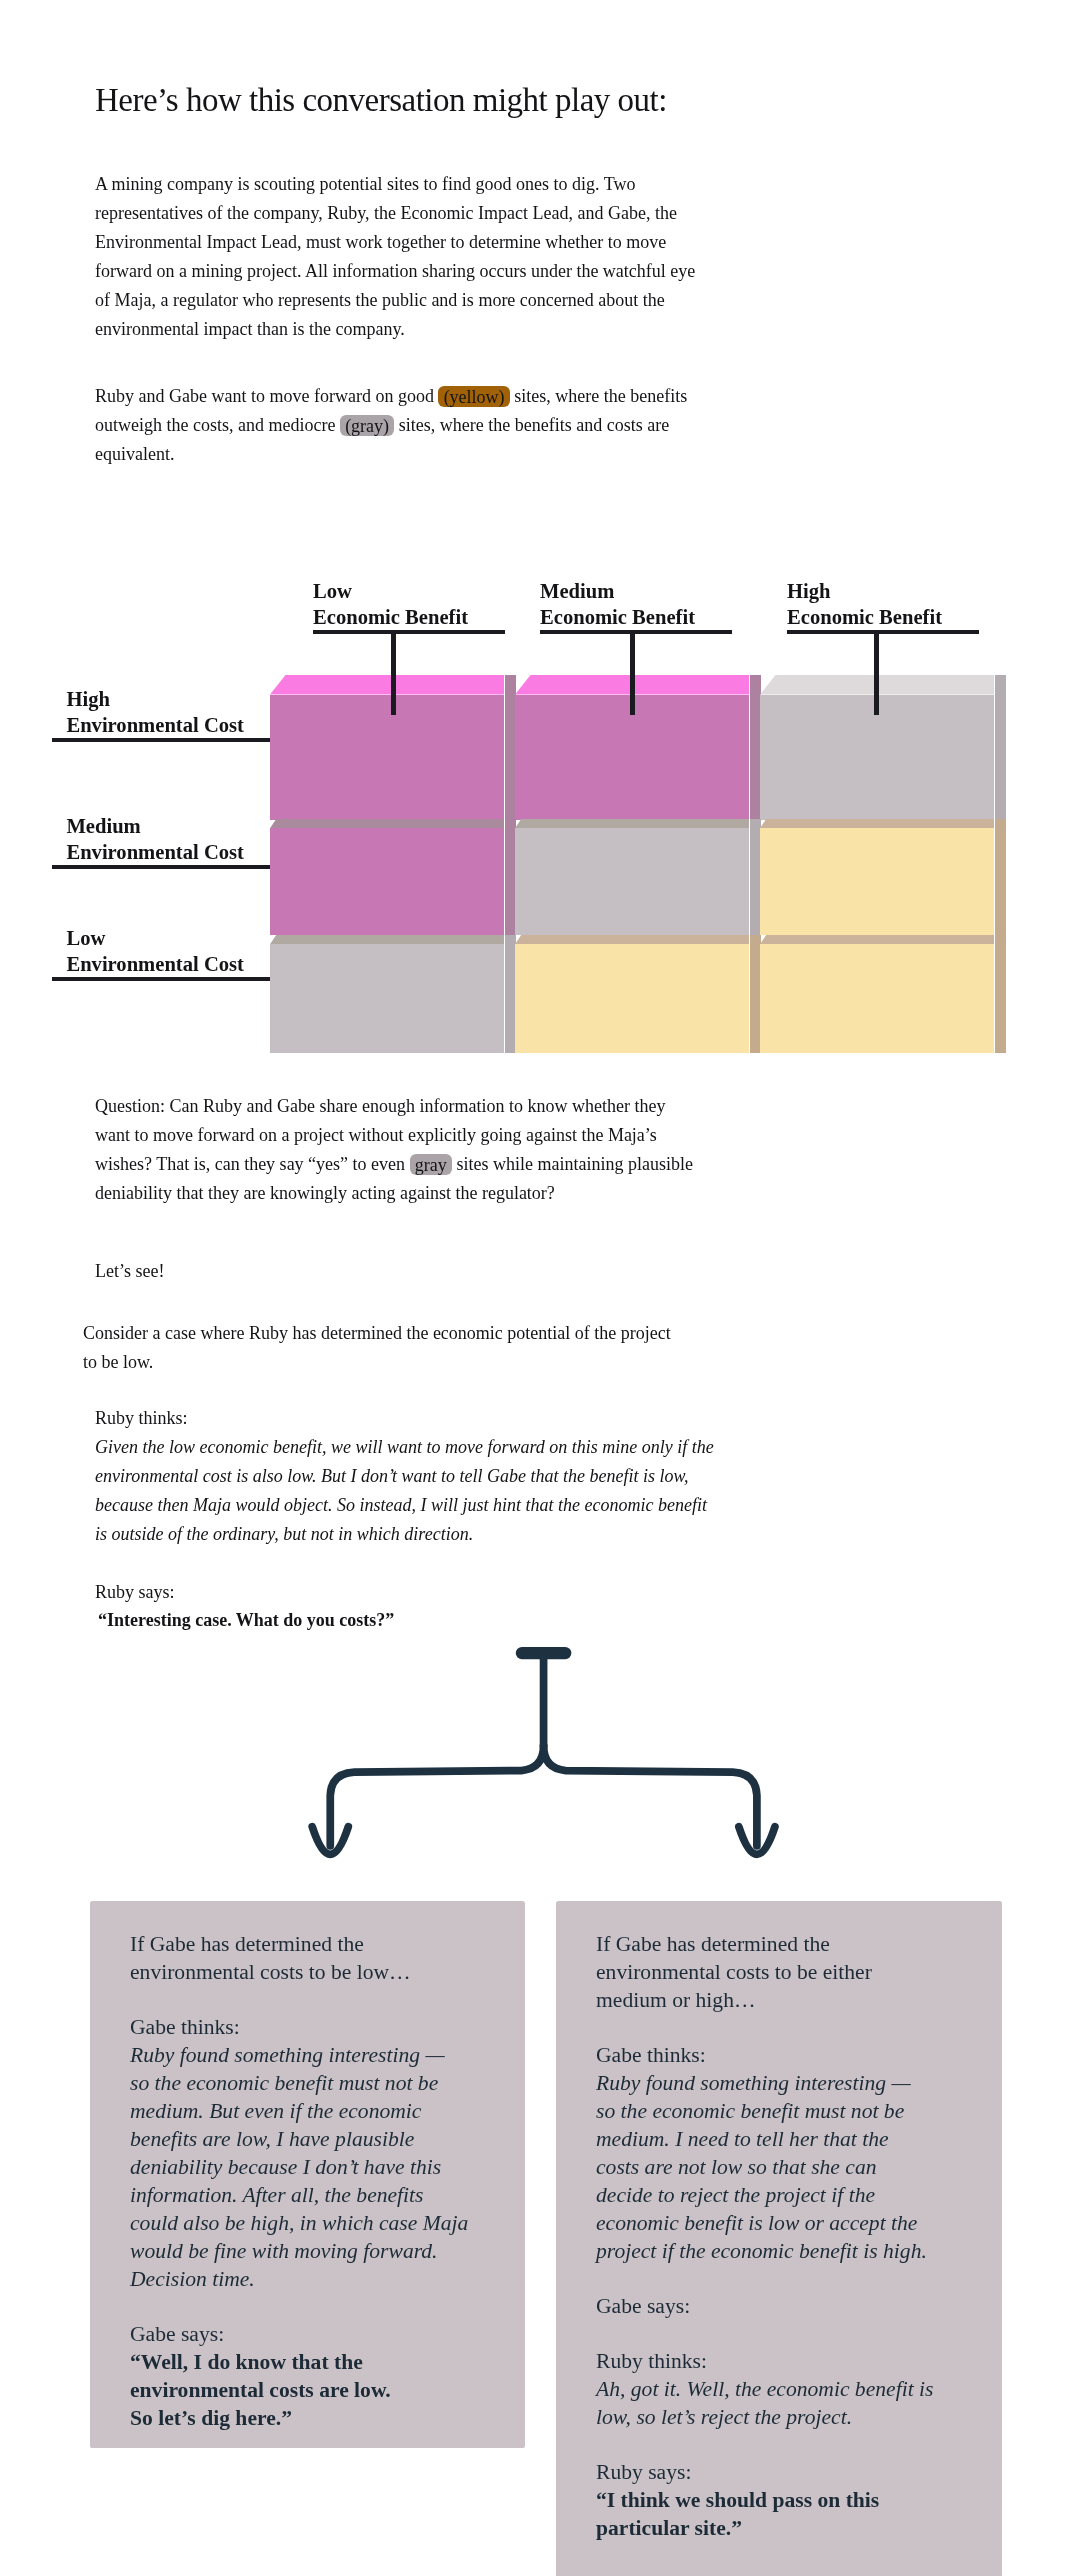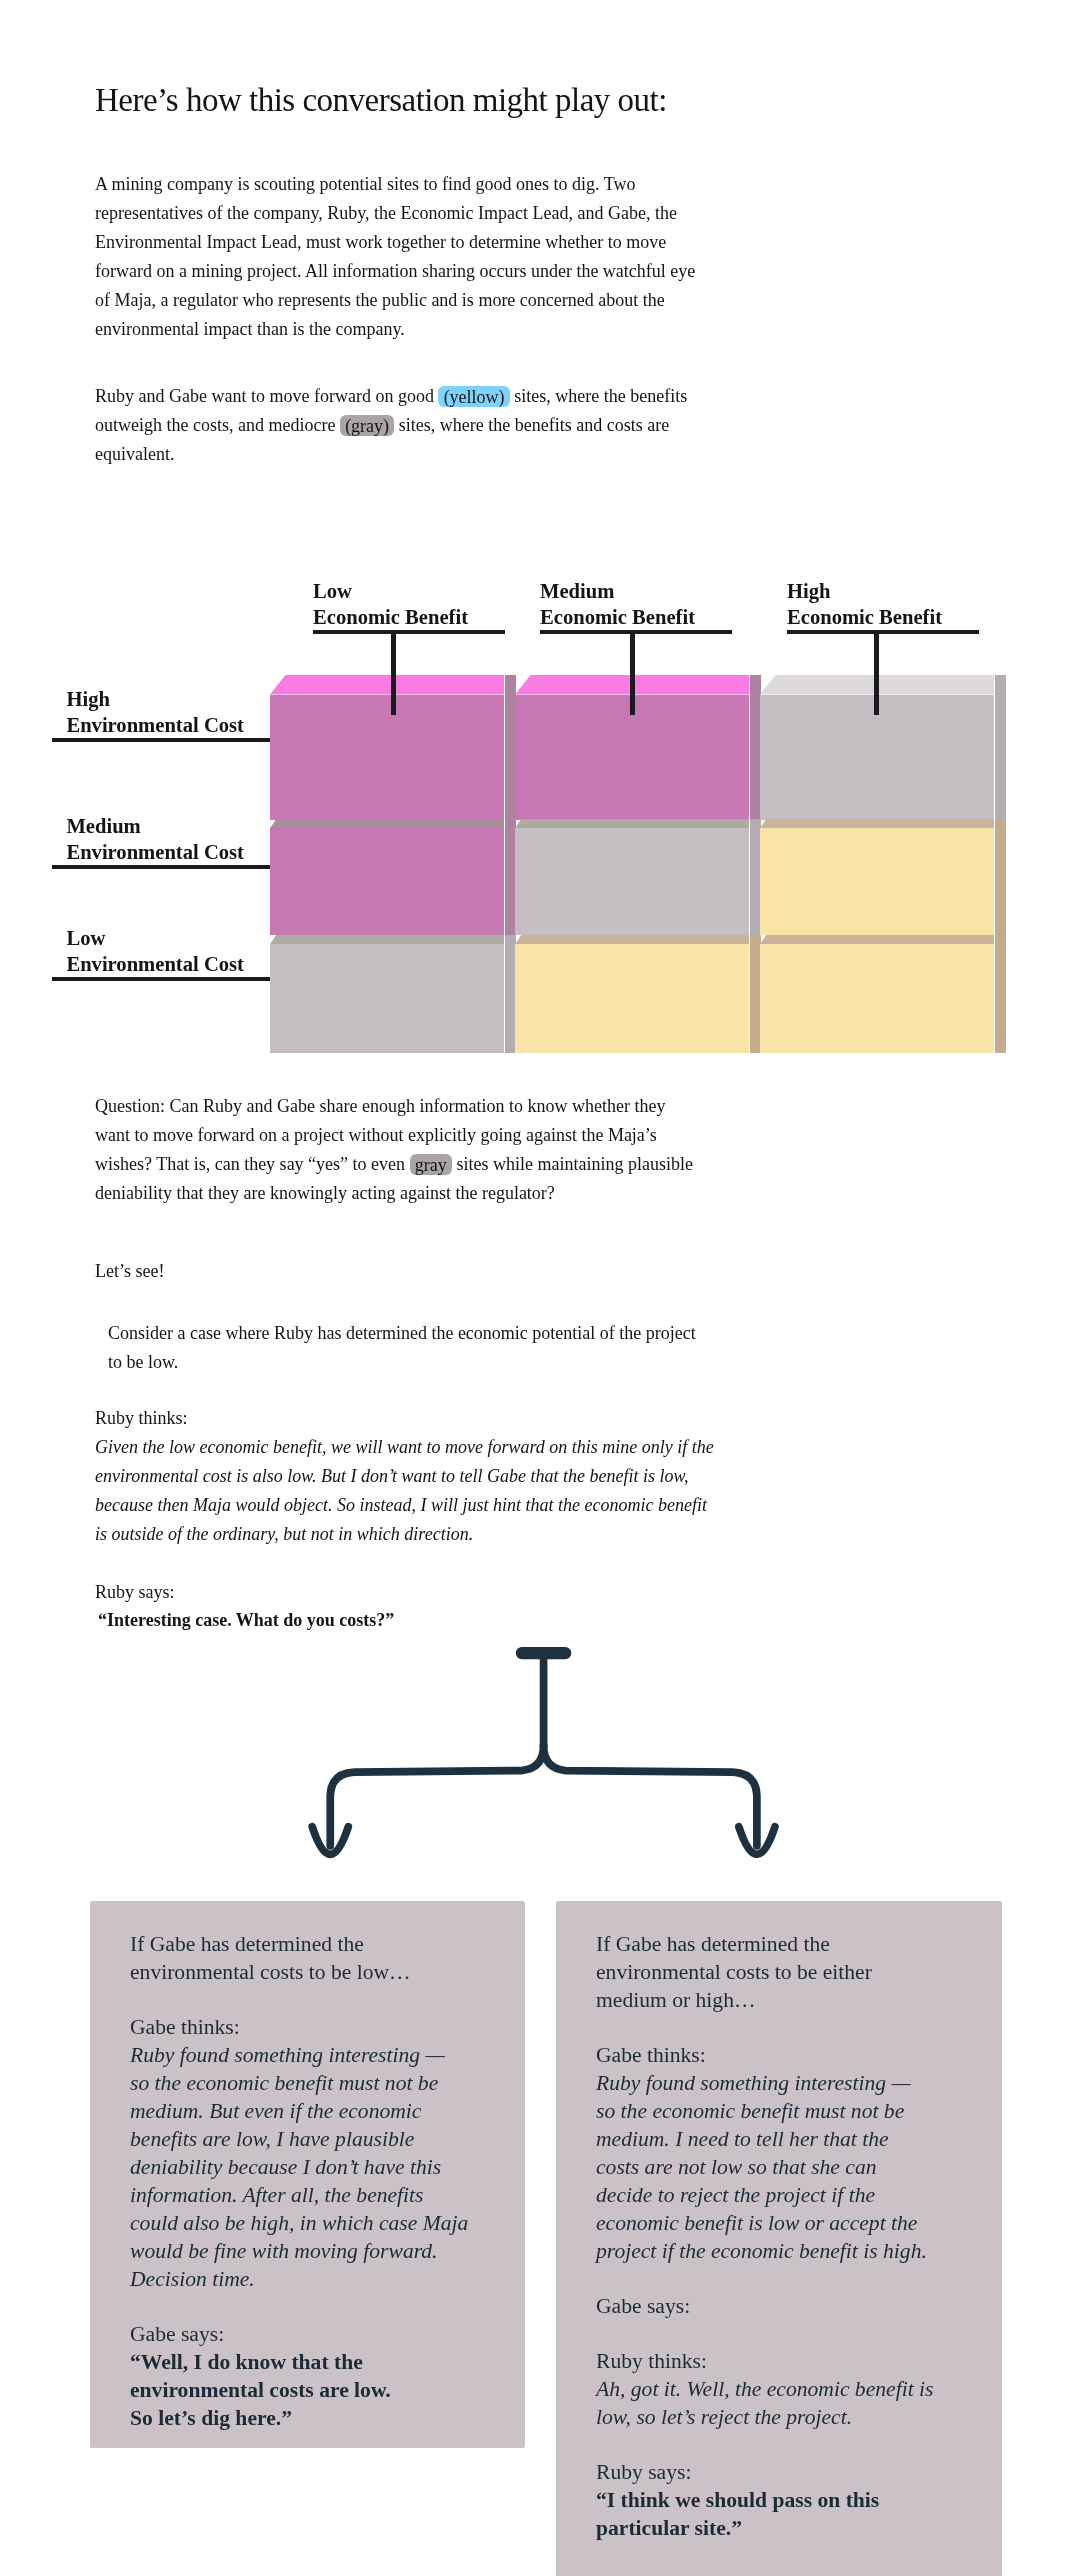--- a/index.html
+++ b/index.html
@@ -2,21 +2,21 @@
 <html style="font-size:8.2px"><head>
 <meta charset="utf-8">
 <style>
   html,body{margin:0;padding:0;background:#ffffff;}
   #page{position:relative;width:1082px;height:2705px;background:#ffffff;overflow:hidden;
         font-family:"Liberation Serif", serif;color:#141417;}
   .abs{position:absolute;}
   #title{font-size:33px;font-weight:400;letter-spacing:-0.5px;white-space:pre-line;}
   .body-text{font-size:18px;line-height:29px;white-space:pre-line;width:899px;}
   .hl{padding:0.5px 5.2px;border-radius:6.2px;box-decoration-break:clone;-webkit-box-decoration-break:clone;}
-  .hl-yellow{background:#7dd3fc;}
+  .hl-yellow{background:#a16207;}
   .hl-gray{background:#aaa3a8;}
   .italic{font-style:italic;}
   .bold{font-weight:bold;}
 
   
   .col-header{position:absolute;width:192px;height:59px;border-bottom:4.6px solid #1a1a20;
               font-size:20.6px;font-weight:bold;line-height:26px;white-space:pre-line;
               display:flex;align-items:flex-end;}
   .row-header{position:absolute;width:219px;border-bottom:4.6px solid #1a1a20;height:62px;
               font-size:20.6px;font-weight:bold;line-height:26px;white-space:pre-line;
@@ -115,21 +115,21 @@
       </div>
     </div>
 
   <div class="abs body-text" style="left:95px;top:1092px;"><span>Question: Can Ruby and Gabe share enough information to know whether they
 want to move forward on a project without explicitly going against the Maja’s
 wishes? That is, can they say “yes” to even </span><span class="hl hl-gray">gray</span><span> sites while maintaining plausible
 deniability that they are knowingly acting against the regulator?</span></div>
 
   <div class="abs body-text" style="left:95px;top:1257px;">Let’s see!</div>
 
-  <div class="abs body-text" style="left:108px;top:1319px;">Consider a case where Ruby has determined the economic potential of the project
+  <div class="abs body-text" style="left:83px;top:1319px;">Consider a case where Ruby has determined the economic potential of the project
 to be low.</div>
 
   <div class="abs body-text" style="left:95px;top:1404px;">Ruby thinks:</div>
 
   <div class="abs body-text italic" style="left:95px;top:1433px;">Given the low economic benefit, we will want to move forward on this mine only if the
 environmental cost is also low. But I don’t want to tell Gabe that the benefit is low,
 because then Maja would object. So instead, I will just hint that the economic benefit
 is outside of the ordinary, but not in which direction.</div>
 
   <div class="abs body-text" style="left:95px;top:1578px;">Ruby says:</div>

